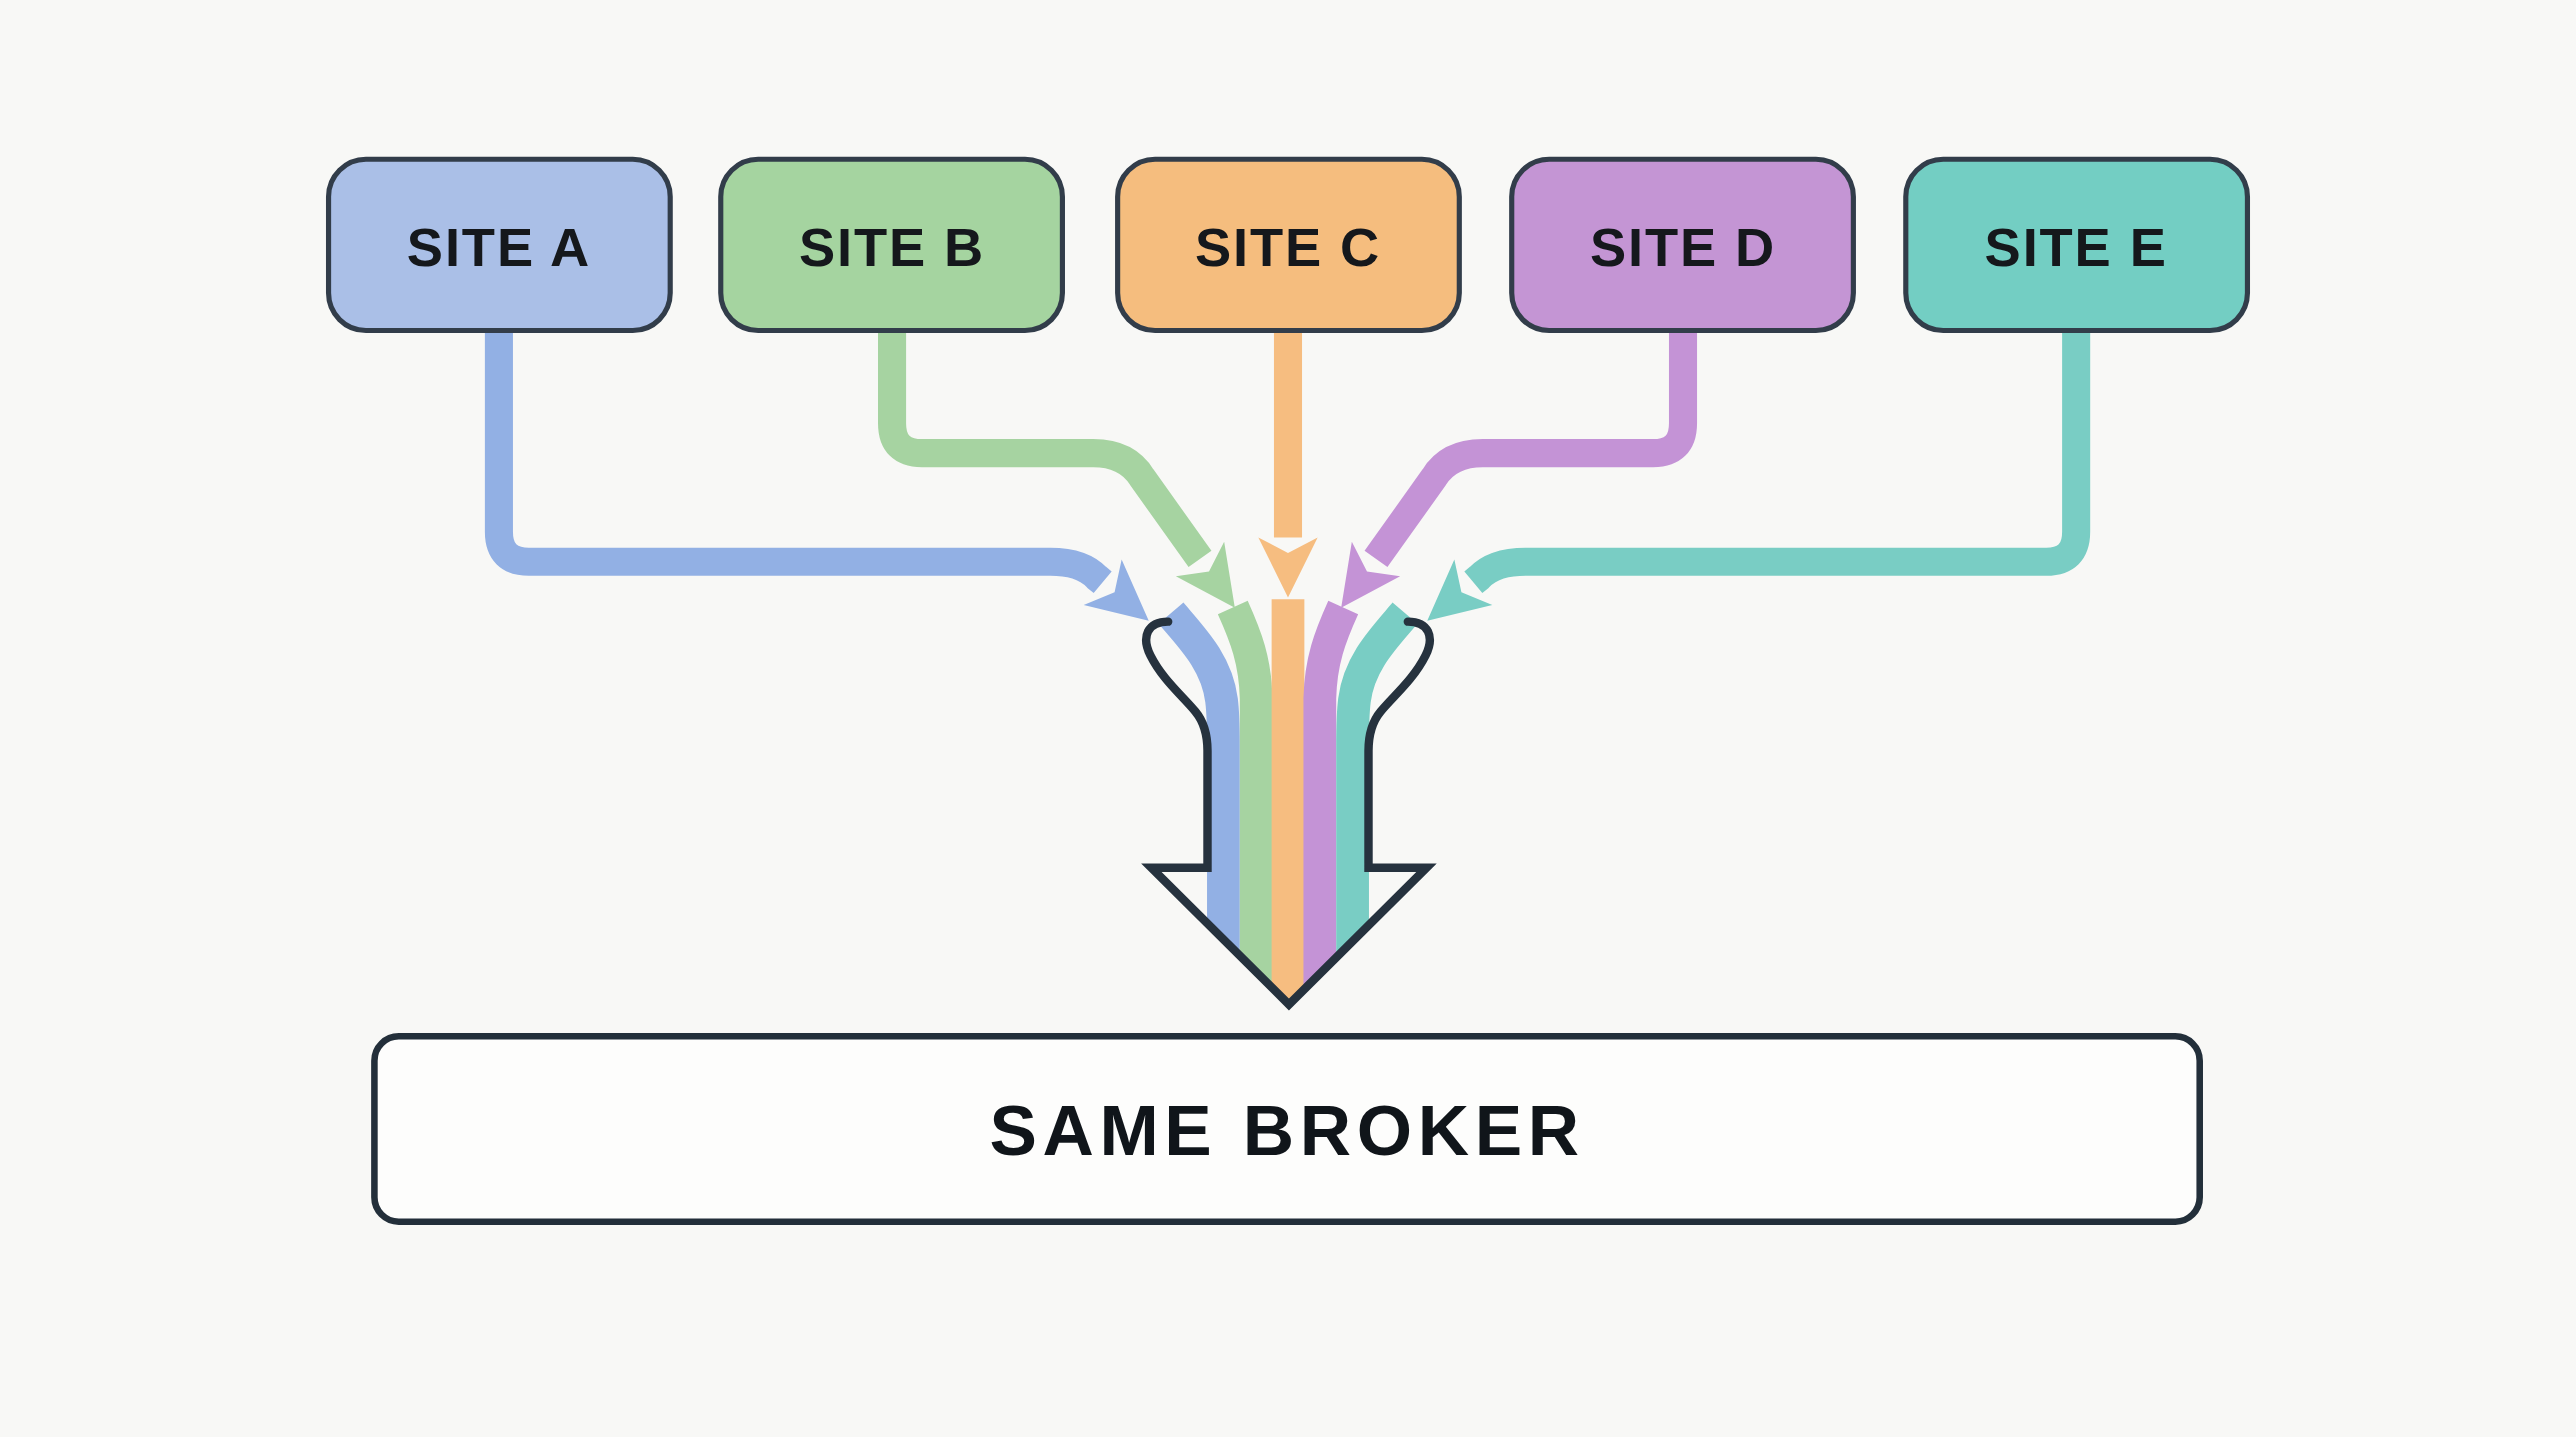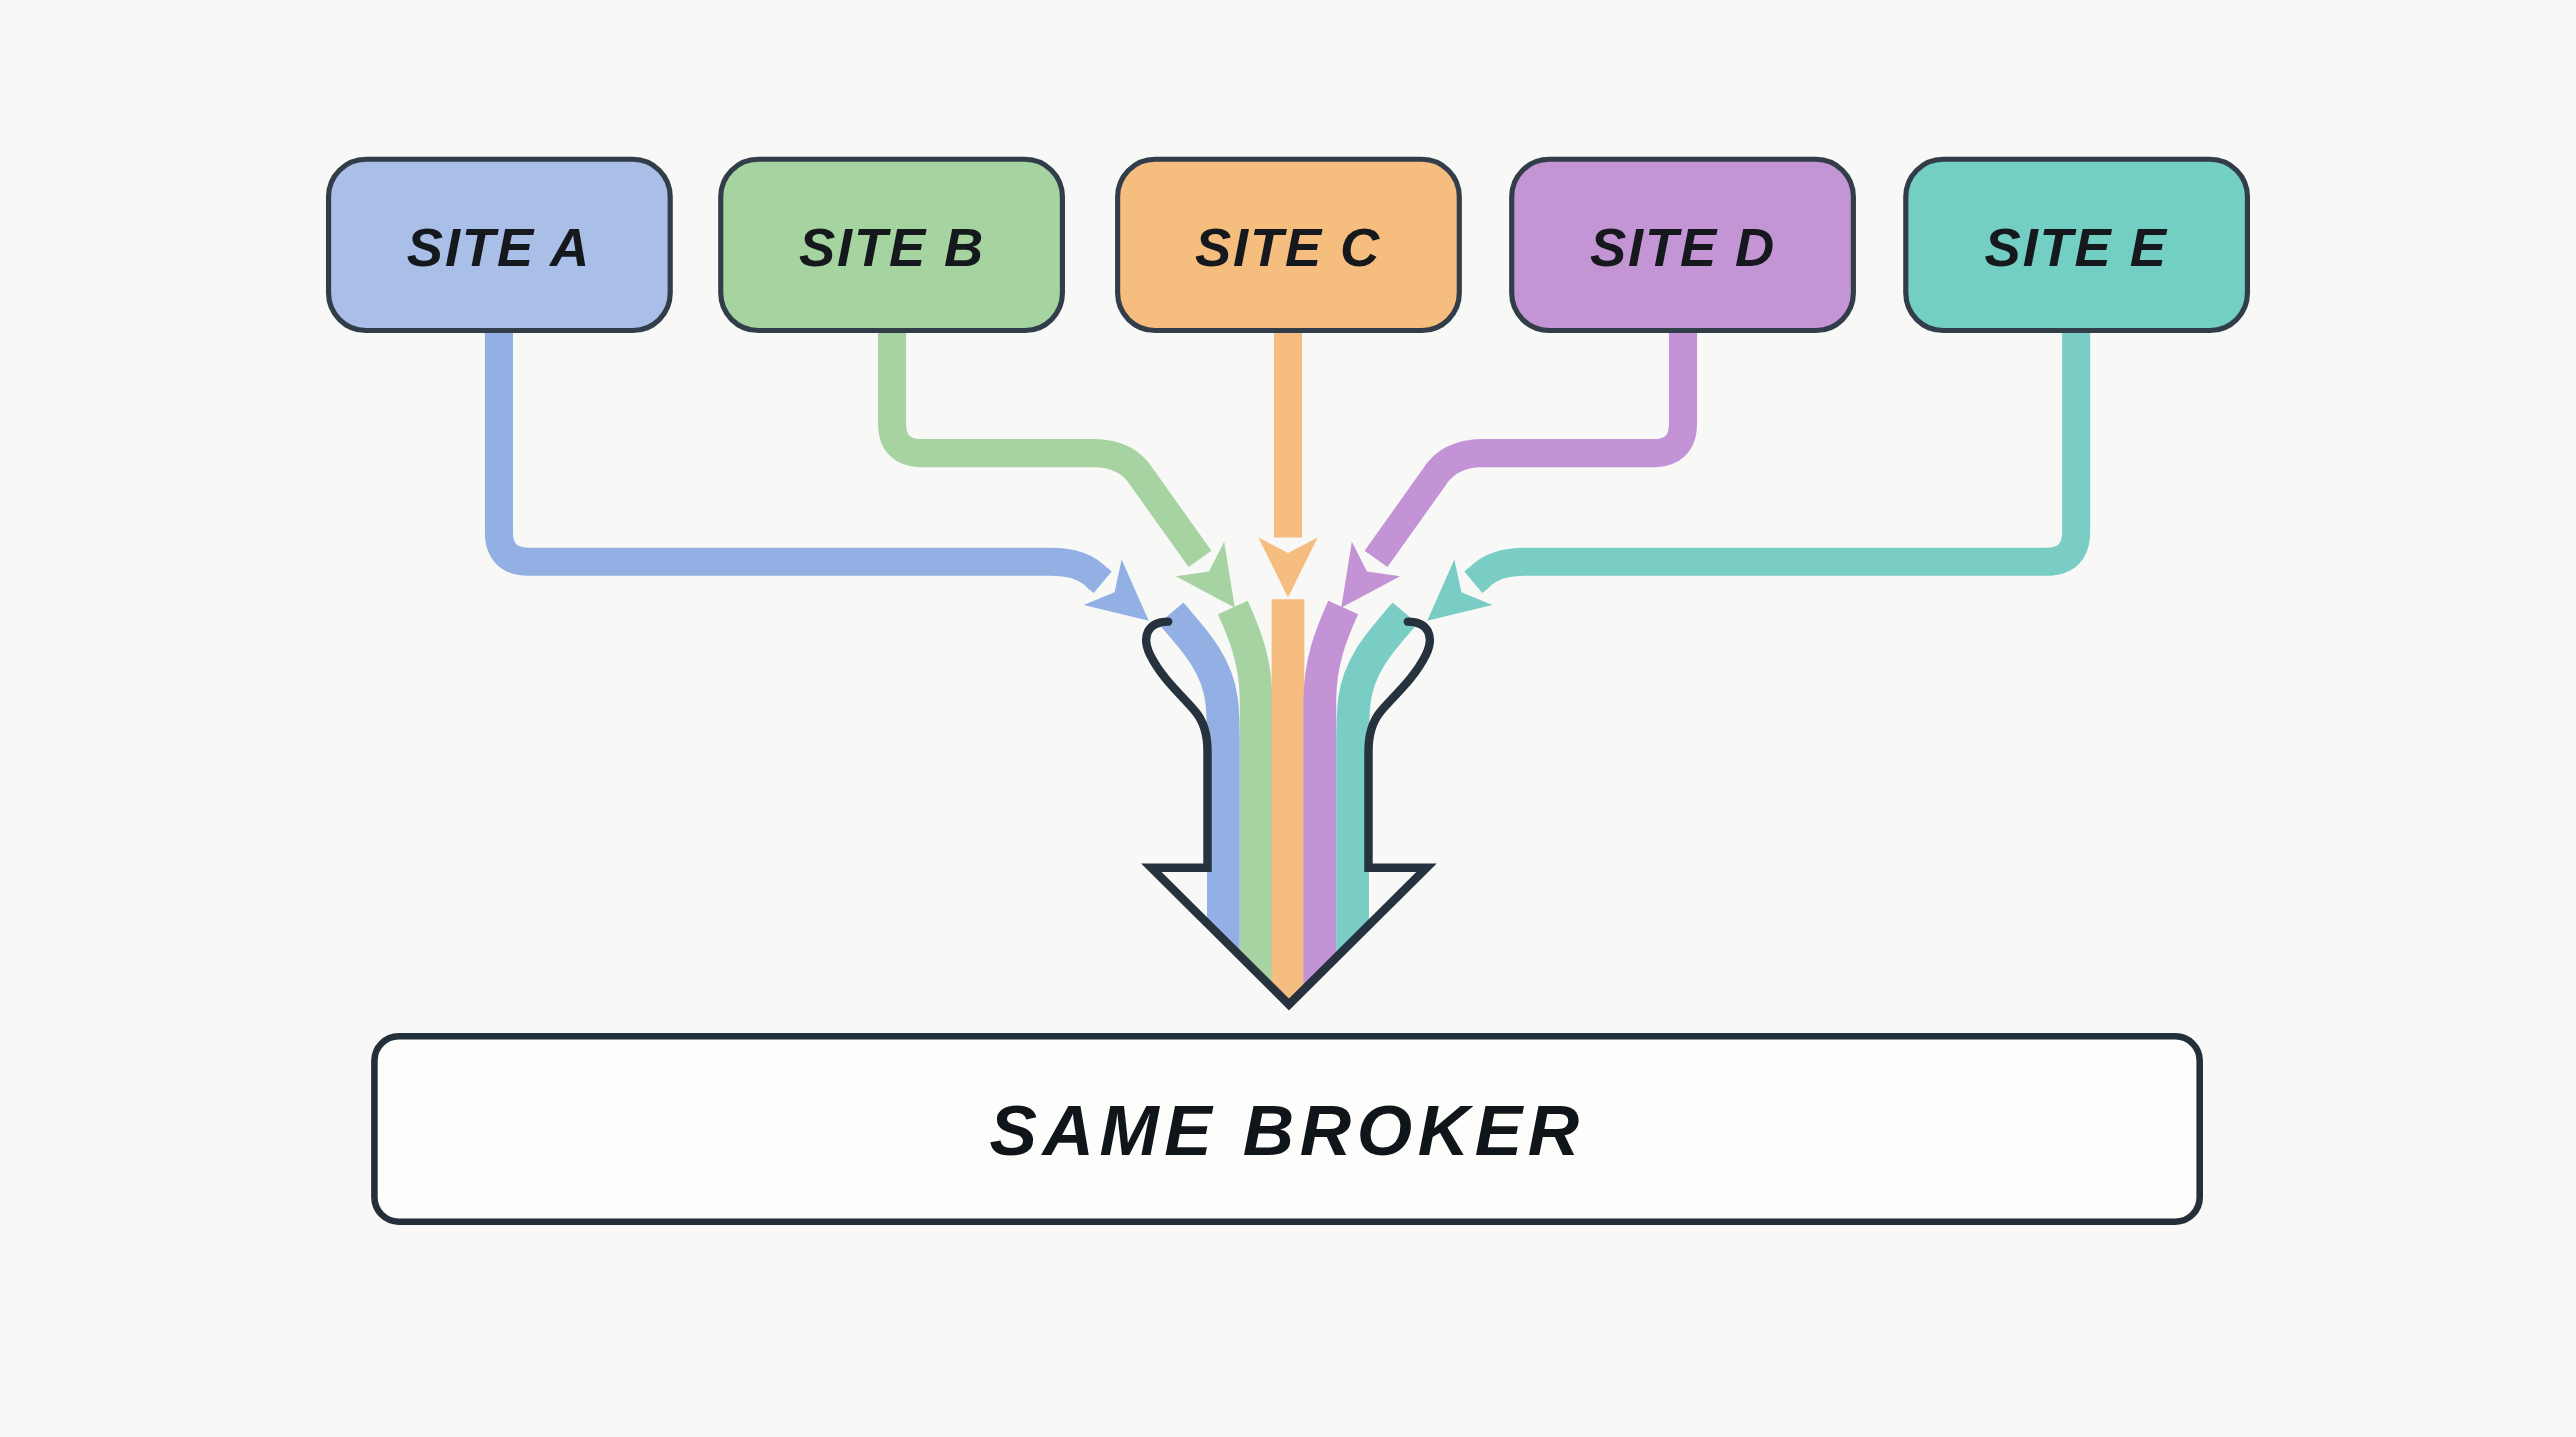--- a/index.html
+++ b/index.html
@@ -4,21 +4,20 @@
 <style>
   html, body {
     margin: 0;
     padding: 0;
     background: #f8f8f6;
   }
   .stage {
     width: 2268px;
     height: 1438px;
     position: relative;
-    font-style: italic;
   }
   svg { display: block; }
   .site-label {
     font-family: "Liberation Sans", "DejaVu Sans", sans-serif;
     font-weight: 600;
     font-size: 58px;
     letter-spacing: 2px;
   }
   .broker-label {
     font-family: "Liberation Sans", "DejaVu Sans", sans-serif;

